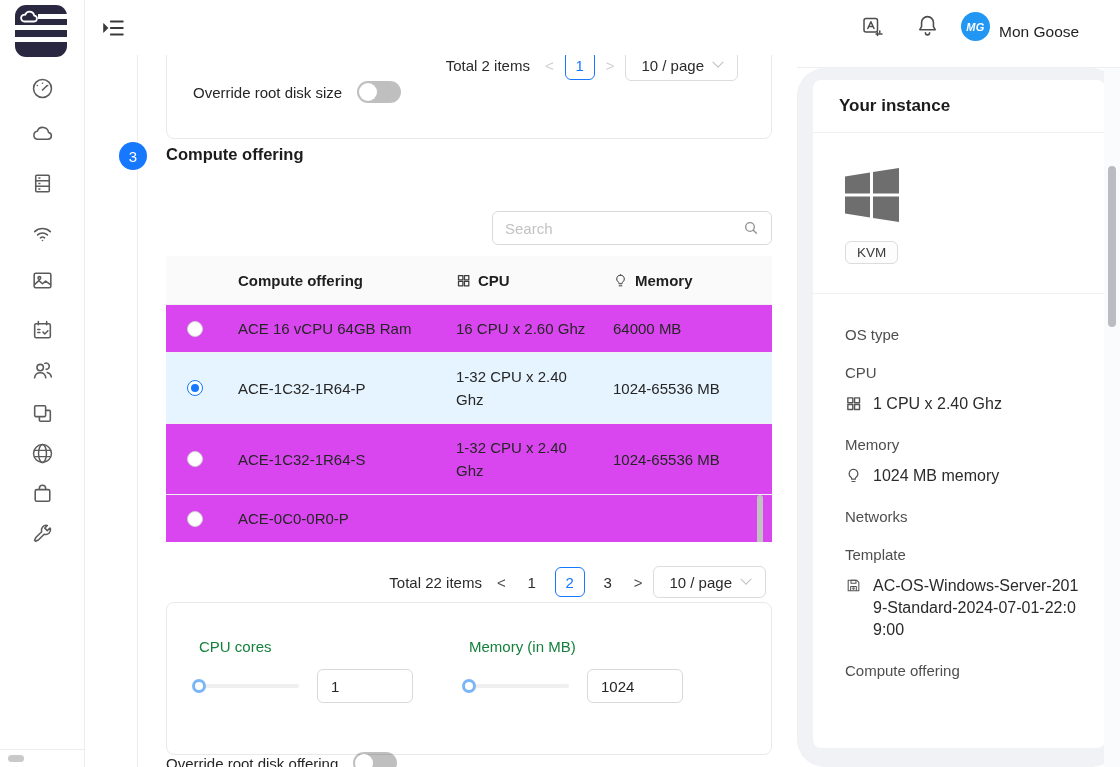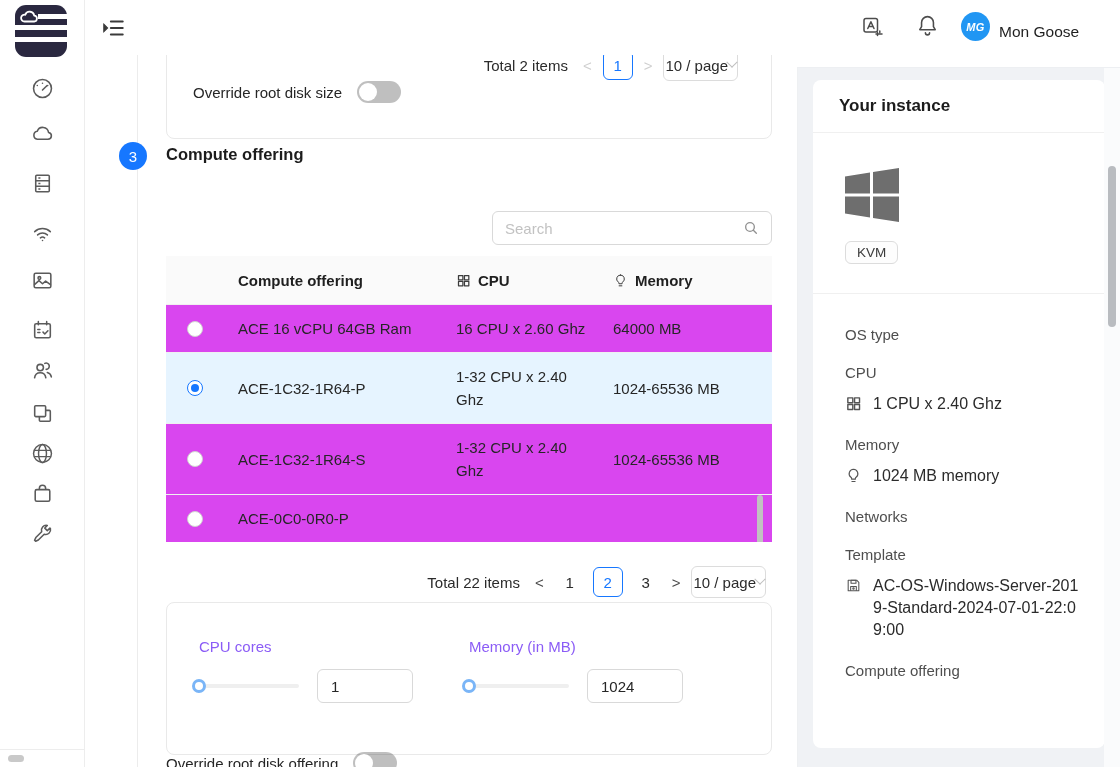--- a/index.html
+++ b/index.html
@@ -42,21 +42,21 @@
   #pag-top { right:33px; top:109px; }
   #pag-bottom { right:31px; top:511px; }
   .pag-total { color:#2b2b2b; margin-right:4px; }
   .pag-arrow { font-size:15px; padding:0 3px; cursor:pointer; }
   .pag-arrow.off { color:#cfcfcf; }
   .pag-arrow.on { color:#4a4a4a; }
   .pag-num { min-width:30px; height:30px; display:flex; align-items:center; justify-content:center;
              border-radius:6px; cursor:pointer; color:#2b2b2b; }
   .pag-num.active { border:1px solid var(--accent); color:var(--accent); background:#fff; }
   .pg-select { height:32px; border:1px solid #dcdcdc; border-radius:6px; background:#fff;
-               display:flex; align-items:center; padding:0 1px; cursor:pointer; color:#2b2b2b; }
+               display:flex; align-items:center; gap:10px; padding:0 15px; cursor:pointer; color:#2b2b2b; }
   .chev { width:8px; height:8px; border-right:1.5px solid #bfbfbf; border-bottom:1.5px solid #bfbfbf;
           transform:rotate(45deg) translate(-2px,-2px); }
 
   .toggle-row { position:absolute; display:flex; align-items:center; gap:15px; }
   #toggle-row-top { left:26px; top:141px; }
   #toggle-row-bottom { left:81px; top:697px; }
   .switch { width:44px; height:22px; border-radius:11px; background:rgba(0,0,0,.25);
             position:relative; cursor:pointer; flex:none; }
   .switch .knob { position:absolute; left:2px; top:2px; width:18px; height:18px;
                   border-radius:50%; background:#fff; }
@@ -86,30 +86,30 @@
   .t-body-row.selected { background:#e6f4ff; }
   .radio-cell { display:flex; justify-content:center; }
   .radio { width:16px; height:16px; border-radius:50%; border:1px solid #d0d0d0; background:#fff; position:relative; }
   .radio.checked { border-color:var(--accent); }
   .radio.checked::after { content:""; position:absolute; left:3px; top:3px; width:8px; height:8px;
                           border-radius:50%; background:var(--accent); }
   #table-scrollthumb { position:absolute; left:591px; top:239px; width:6px; height:103px;
                        border-radius:3px; background:#c1c1c1; cursor:pointer; }
 
   
-  .slider-label { position:absolute; font-size:15px; color:#8b5cf6; }
+  .slider-label { position:absolute; font-size:15px; color:#15803d; }
   .slider-rail { position:absolute; width:100px; height:4px; border-radius:2px; background:#efefef; cursor:pointer; }
   .slider-handle { position:absolute; left:-7px; top:-5px; width:14px; height:14px; border-radius:50%;
                    background:#fff; border:3px solid #7ab5f7; cursor:pointer; }
   .num-input { position:absolute; width:96px; height:34px; border:1px solid #d9d9d9; border-radius:6px;
                font-size:15px; font-family:inherit; color:#262626; padding:0 0 0 13px; outline:none; }
 
   
   #panel { left:797px; top:68px; width:323px; height:699px; background:#f0f2f5;
-           border-left:1px solid #eef0f2; }
+           border-left:1px solid #eef0f2;border-radius:28px; }
   #instance-card { position:absolute; left:15px; top:12px; width:292px; height:668px;
                    background:#fff; border-radius:8px; overflow:hidden; }
   #instance-title { padding:16px 0 0 26px; font-size:17px; font-weight:bold; color:#1c1c1c; }
   #instance-divider1 { margin-top:16px; height:1px; background:#f0f0f0; }
   #instance-body { padding:35px 24px 0 32px; }
   #win-logo { width:54px; height:54px; }
   #hv-tag { display:inline-block; margin-top:16px; padding:3px 11px; border:1px solid #dcdcdc;
             border-radius:6px; font-size:13.5px; color:#3c3c3c; background:#fdfdfd; }
   #instance-divider2 { height:1px; background:#f0f0f0; margin:29px -24px 32px -32px; }
   .sec { margin-bottom:21px; }

